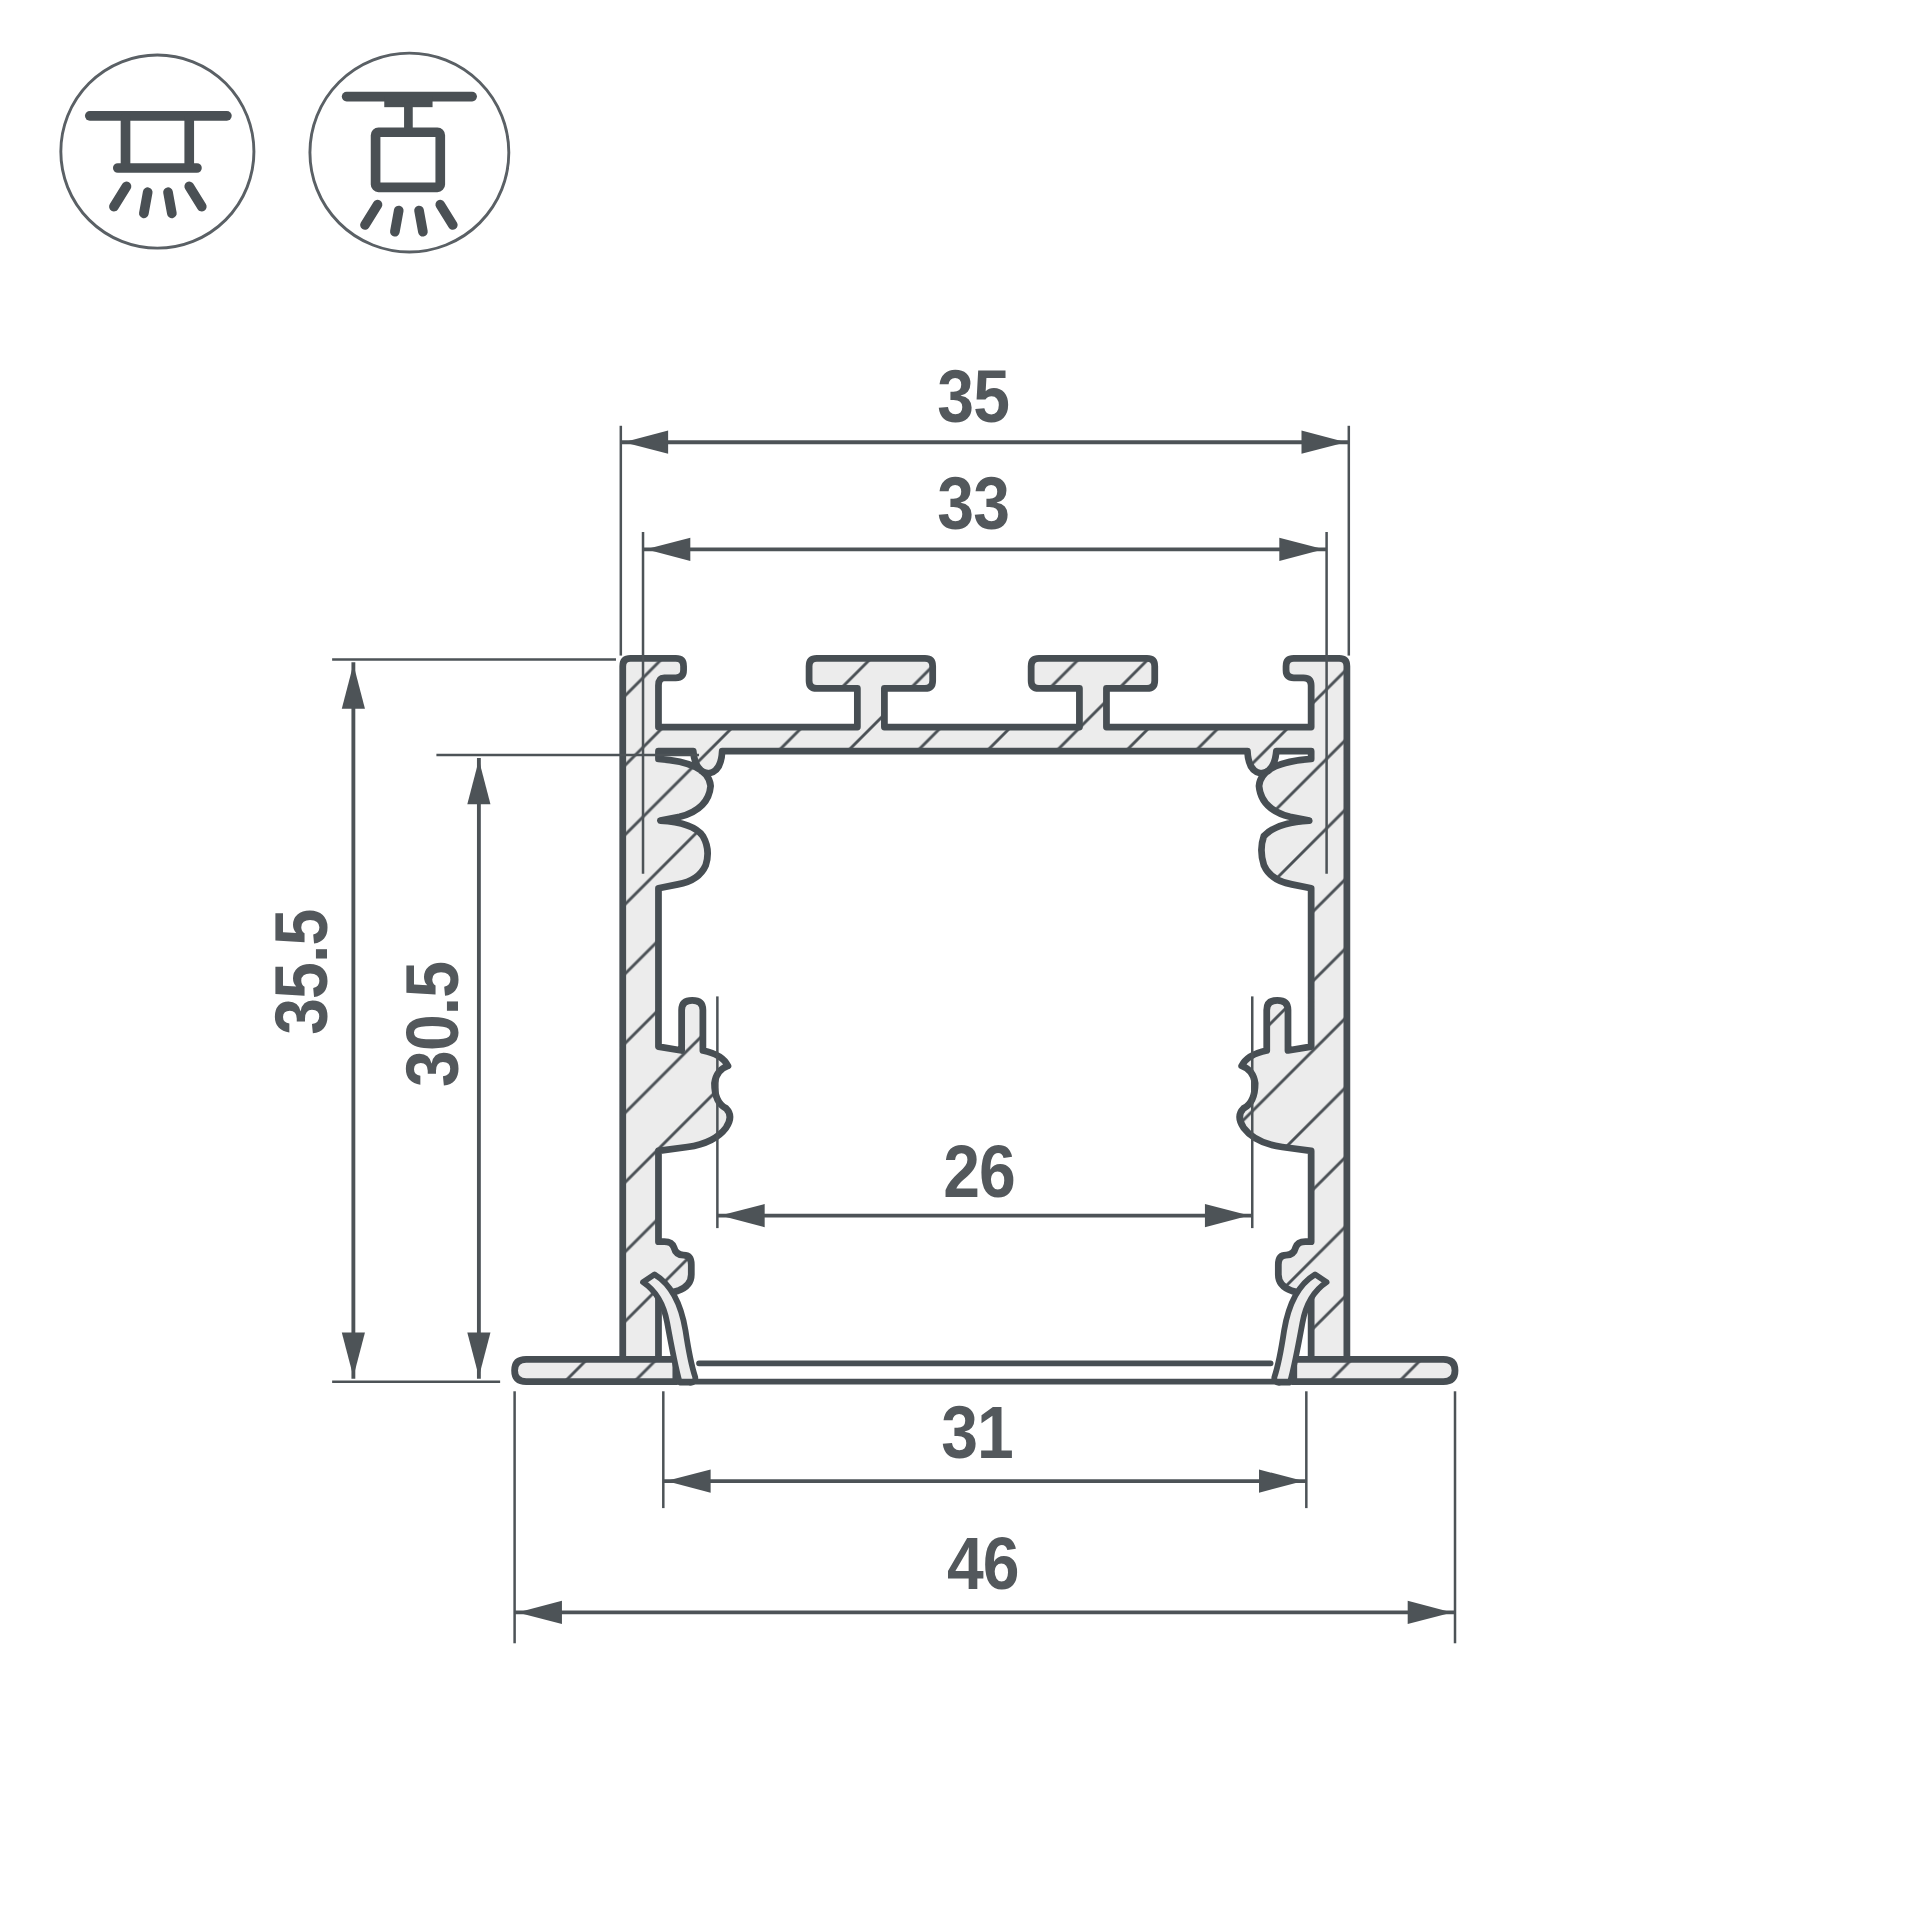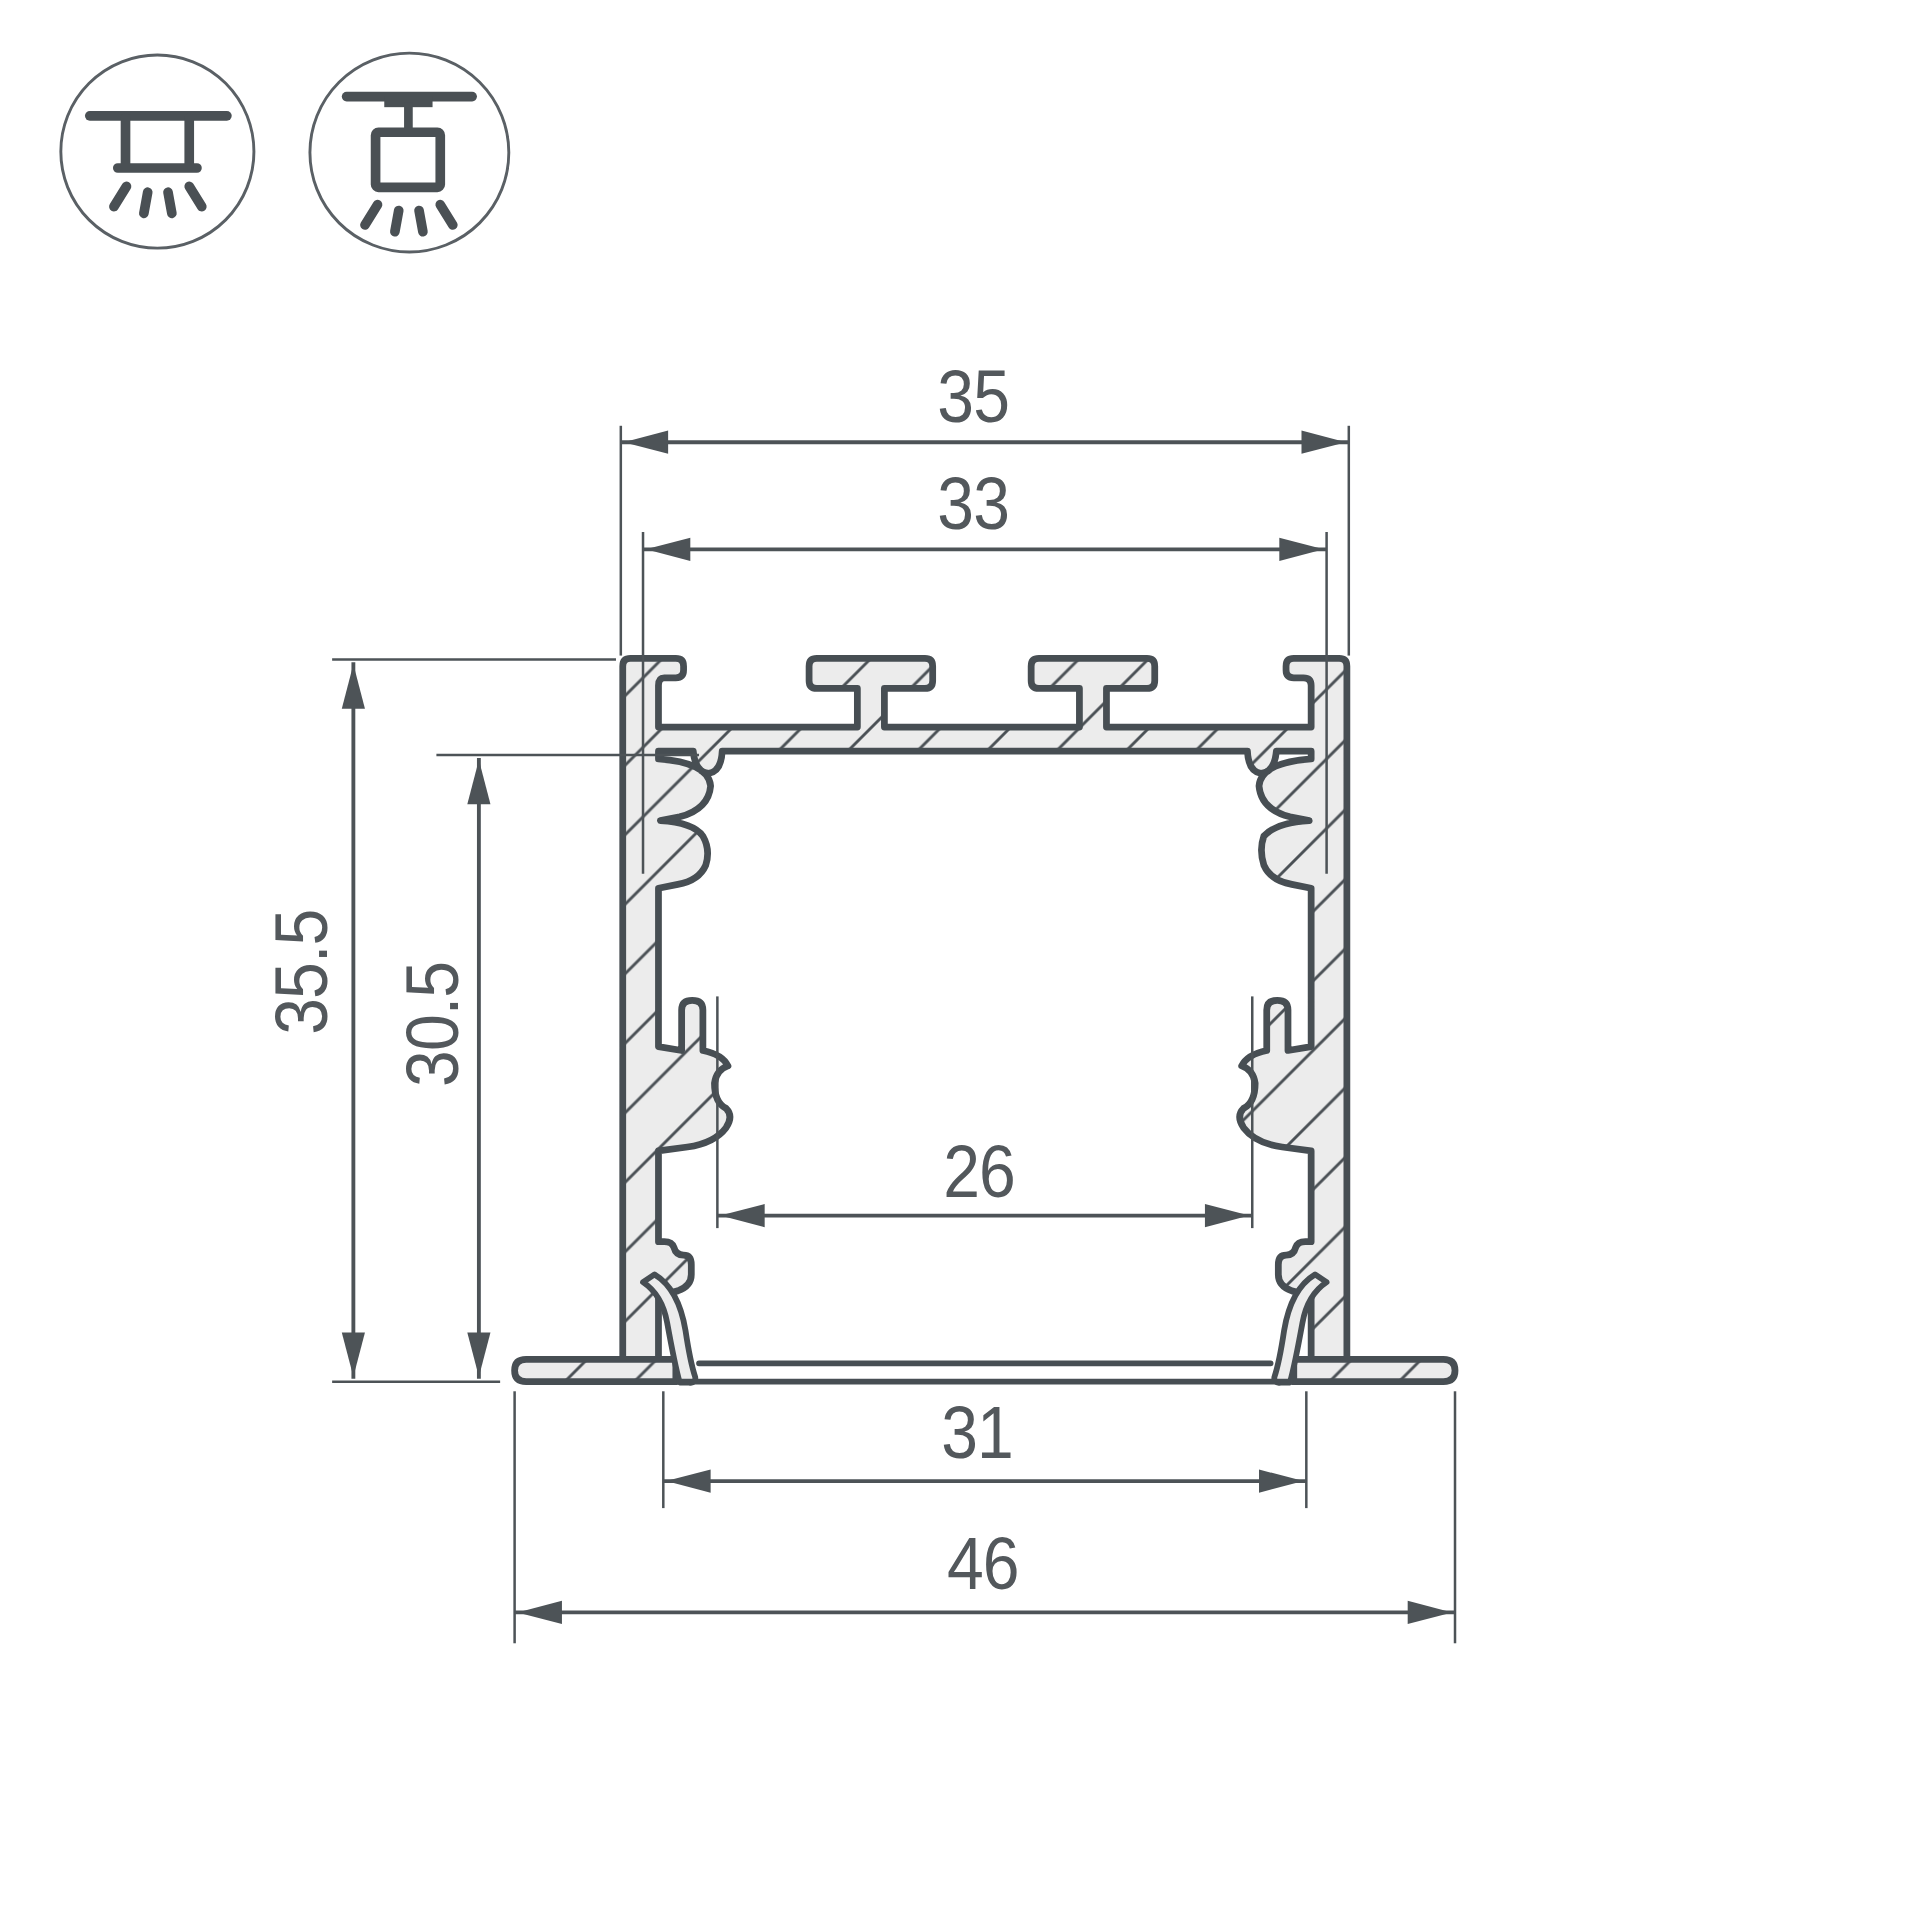--- a/index.html
+++ b/index.html
@@ -1,17 +1,17 @@
 <!DOCTYPE html>
 <html><head>
 <meta charset="utf-8">
 <style>
   html,body{margin:0;padding:0;background:#ffffff;}
   .page{position:relative;width:1559px;height:1931px;background:#d946ef;overflow:hidden;
-        font-family:"Liberation Sans",sans-serif;}
+        font-family:"Liberation Sans",sans-serif;font-weight:bold;}
   svg{position:absolute;inset:0;}
   .dim-text{font-family:"Liberation Sans",sans-serif;font-size:76px;fill:#53585c;
             text-anchor:middle;letter-spacing:-1px;}
   .dim-line{stroke:#4d5357;stroke-width:4;fill:none;}
   .ext-line{stroke:#4d5357;stroke-width:2.6;fill:none;}
   .arrow{fill:#4d5357;stroke:none;}
   .alu{fill:url(#hatch);stroke:#474e53;stroke-width:7;stroke-linejoin:round;stroke-linecap:round;}
   .plain{fill:#ececec;stroke:#474e53;stroke-width:6;stroke-linejoin:round;stroke-linecap:round;}
   .thinpart{stroke:#474e53;stroke-width:6;fill:none;stroke-linecap:round;}
   .icon-stroke{stroke:#4a5054;fill:none;stroke-linejoin:round;}

